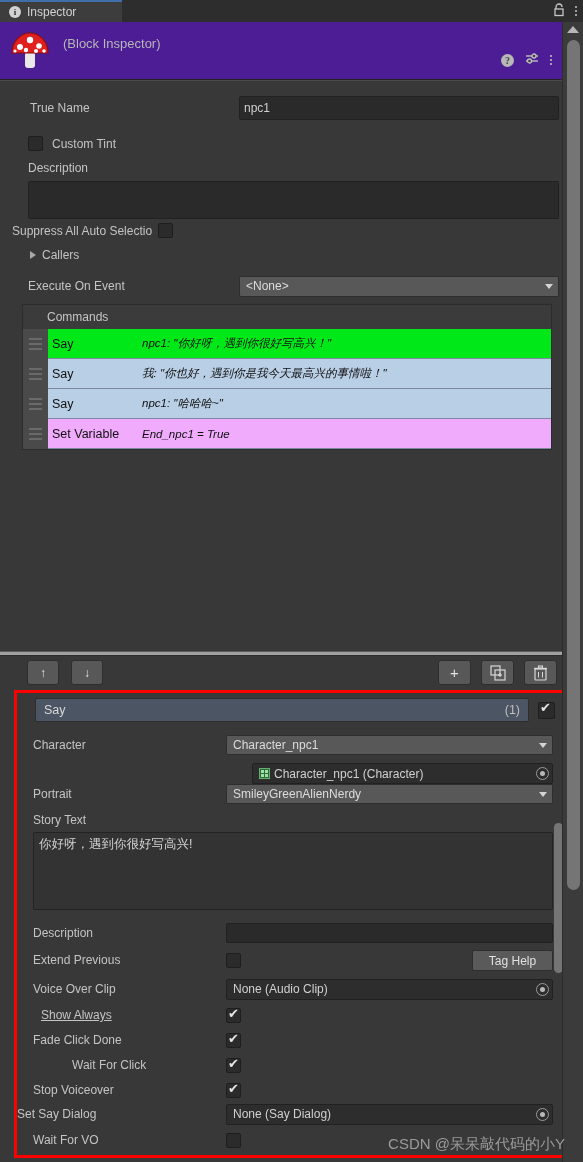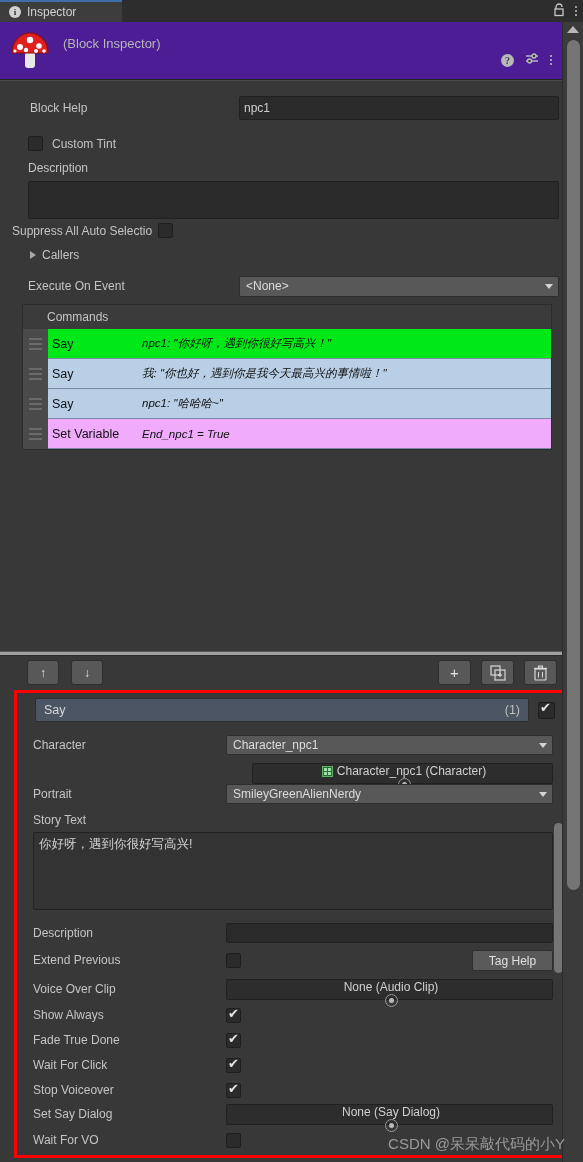--- a/index.html
+++ b/index.html
@@ -138,21 +138,21 @@
     position:absolute; left:18px; top:5px; width:494px; height:24px;
     background:#4c5564; border:1px solid #2e2e2e; border-radius:2px;
     display:flex; align-items:center; padding:0 8px;
     color:#d9d9d9; font-size:12.5px;
   }
   .say-count { margin-left:auto; color:#bfbfbf; }
 
   .objfield {
     background:#2d2d2d;border:1px solid #212121;border-radius:2px;
     color:#d0d0d0;font-size:12px;
-    display:flex;align-items:center;justify-content:space-between; padding:0 3px 0 6px;flex-direction:column;
+    display:flex;align-items:center;justify-content:space-between; padding:0 3px 0 6px;
   }
   .radiodot {
     width:13px;height:13px;border-radius:50%;border:1px solid #9a9a9a;
     display:flex;align-items:center;justify-content:center; flex:none;
   }
   .radiodot i { width:5px;height:5px;border-radius:50%;background:#b9b9b9; display:block;}
   .unity-mini-icon {
     width:11px;height:11px;background:#2f6b3a;border:1px solid #63b06f; flex:none;
     margin-right:4px; position:relative;
   }
@@ -237,21 +237,21 @@
           <i></i>
           <i></i>
           <i></i>
         </span>
     </div>
   </div>
 
   <div class="panel">
 
     <div class="row" style="top:20px;">
-      <span class="lbl" style="margin-left:30px; width:200px;">Block Help</span>
+      <span class="lbl" style="margin-left:30px; width:200px;">True Name</span>
       <span class="textfield" style="position:absolute;left:239px;width:320px;height:24px;">npc1</span>
     </div>
 
     <div class="row" style="top:55px;">
       <span class="checkbox" style="margin-left:28px;"></span>
       <span class="lbl" style="margin-left:9px;">Custom Tint</span>
     </div>
 
     <div class="row" style="top:80px;">
       <span class="lbl" style="margin-left:28px;">Description</span>
@@ -404,38 +404,38 @@
       <span class="lbl" style="margin-left:16px;width:195px;">Voice Over Clip</span>
       <span class="objfield" style="position:absolute;left:209px;width:327px;height:21px;">
         <span>None (Audio Clip)</span>
         <span class="radiodot">
             <i></i>
           </span>
       </span>
     </div>
 
     <div class="row" style="top:315px;width:549px;">
-      <span class="lbl" style="margin-left:16px;width:195px;">Show Always</span>
+      <span class="lbl" style="margin-left:24px;width:195px;text-decoration:underline;">Show Always</span>
       <span class="checkbox checked" style="position:absolute;left:209px;"></span>
     </div>
     <div class="row" style="top:340px;width:549px;">
-      <span class="lbl" style="margin-left:16px;width:195px;">Fade True Done</span>
+      <span class="lbl" style="margin-left:16px;width:195px;">Fade Click Done</span>
       <span class="checkbox checked" style="position:absolute;left:209px;"></span>
     </div>
-    <div class="row" style="top:365px;width:549px;">
+    <div class="row" style="top:365px;width:549px;padding-left:39px;">
       <span class="lbl" style="margin-left:16px;width:195px;">Wait For Click</span>
       <span class="checkbox checked" style="position:absolute;left:209px;"></span>
     </div>
     <div class="row" style="top:390px;width:549px;">
       <span class="lbl" style="margin-left:16px;width:195px;">Stop Voiceover</span>
       <span class="checkbox checked" style="position:absolute;left:209px;"></span>
     </div>
 
     <div class="row" style="top:414px;width:549px;">
-      <span class="lbl" style="margin-left:16px;width:195px;">Set Say Dialog</span>
+      <span class="lbl" style="margin-left:0;width:195px;">Set Say Dialog</span>
       <span class="objfield" style="position:absolute;left:209px;width:327px;height:21px;">
         <span>None (Say Dialog)</span>
         <span class="radiodot">
             <i></i>
           </span>
       </span>
     </div>
 
     <div class="row" style="top:440px;width:549px;">
       <span class="lbl" style="margin-left:16px;width:195px;">Wait For VO</span>

